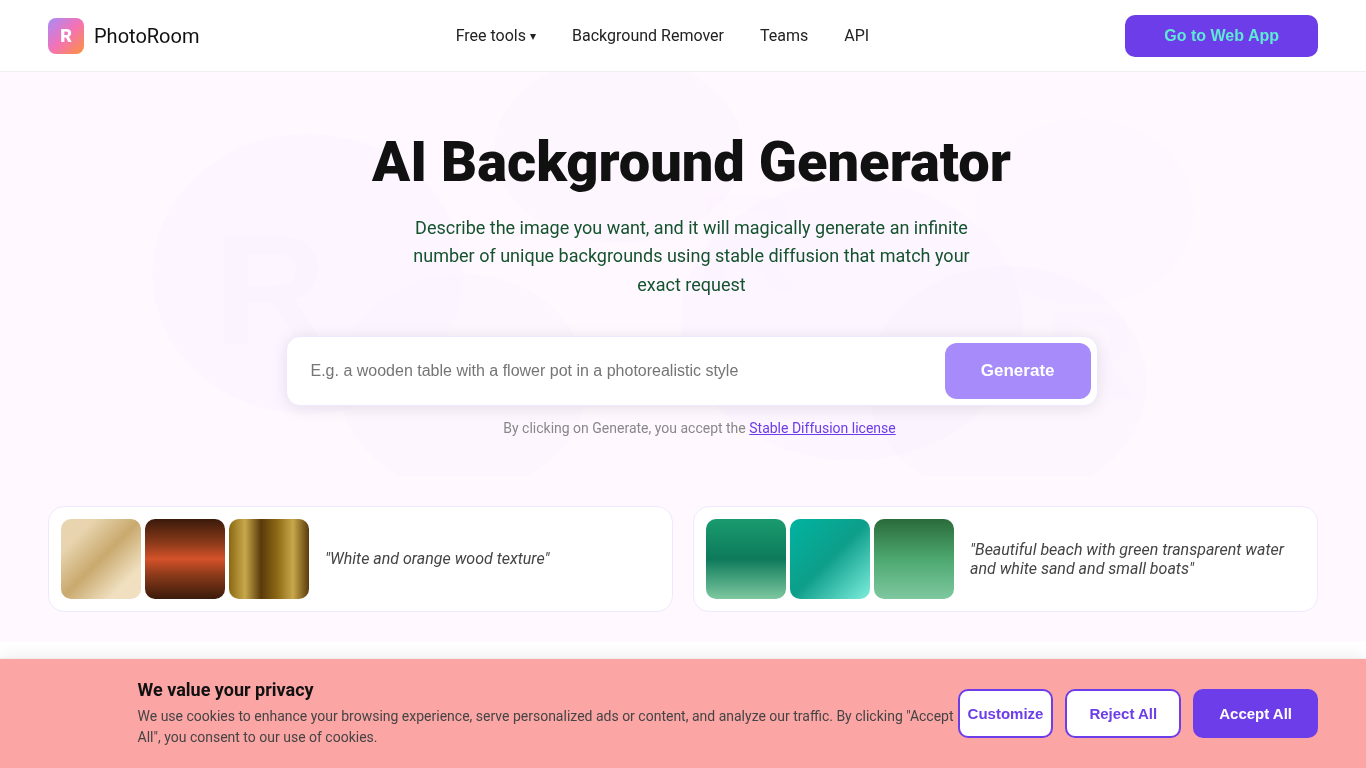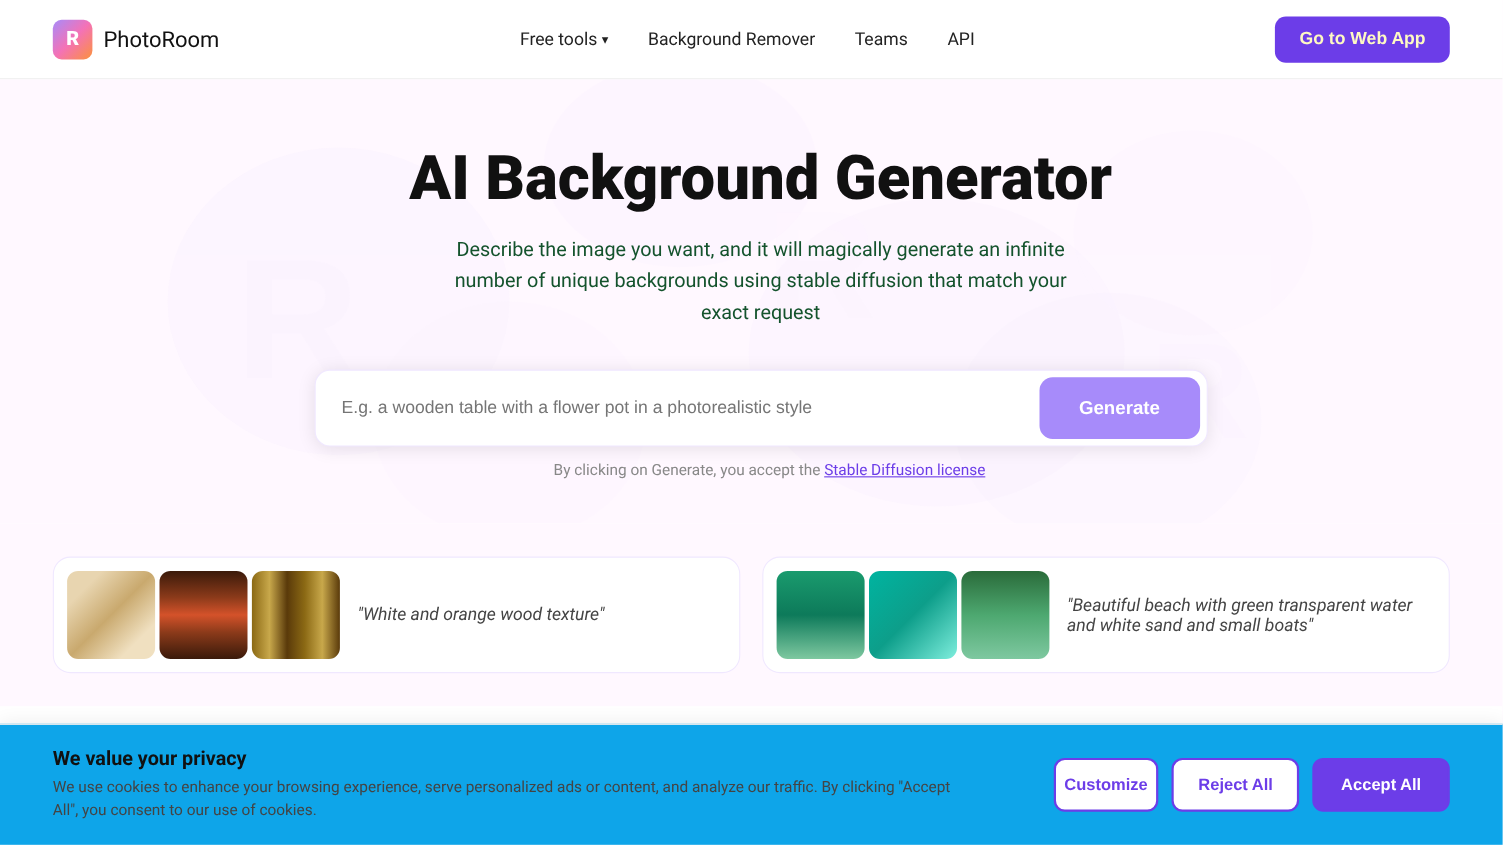--- a/index.html
+++ b/index.html
@@ -16,22 +16,22 @@
       width: 36px; height: 36px;
       background: linear-gradient(135deg, #a78bfa, #f472b6, #fb923c);
       border-radius: 8px;
       display: flex; align-items: center; justify-content: center;
       color: white; font-weight: 900; font-size: 18px;
     }
     .nav-logo-text { font-size: 20px; font-weight: 400; color: #111; }
     .nav-center { display: flex; align-items: center; gap: 36px; }
     .nav-link { font-size: 16px; color: #222; text-decoration: none; cursor: pointer; display: flex; align-items: center; gap: 4px; }
     .nav-cta {
-      background: #6c3de8; color: #fef9c3; border: none; border-radius: 10px;
-      padding: 12px 22px; font-size: 16px; font-weight: 600; cursor: pointer;
+      background: #6c3de8; color: #5eead4; border: none; border-radius: 10px;
+      padding: 12px 39px; font-size: 16px; font-weight: 600; cursor: pointer;
     }
 
     
     .hero-section {
       position: relative; background: #fff8ff; padding: 60px 0 40px;
       overflow: hidden; text-align: center;
     }
     
     .hero-bg-svg {
       position: absolute; inset: 0; width: 100%; height: 100%; opacity: 0.18;
@@ -91,23 +91,23 @@
     
     .beach1 { background: linear-gradient(180deg, #1a9b6e 0%, #0d7a5a 50%, #7ec8a0 100%); }
     .beach2 { background: linear-gradient(135deg, #00b4a0 0%, #0d9e8a 50%, #7eeedd 100%); }
     .beach3 { background: linear-gradient(180deg, #2a6b3a 0%, #4da870 50%, #7ec8a0 100%); }
 
     .card-label { font-size: 16px; color: #444; font-style: italic; }
 
     
     .cookie-banner {
       position: fixed; bottom: 0; left: 0; right: 0;
-      background: #0ea5e9; border-top: 1px solid #eee;
+      background: #fca5a5; border-top: 1px solid #eee;
       padding: 20px 48px; display: flex; align-items: center;
-      justify-content: space-between; z-index: 100;
+      justify-content: flex-end; z-index: 100;
       box-shadow: 0 -2px 16px rgba(0,0,0,0.07);
     }
     .cookie-text-block { max-width: 820px; }
     .cookie-title { font-size: 18px; font-weight: 700; color: #111; margin-bottom: 6px; }
     .cookie-desc { font-size: 14px; color: #444; line-height: 1.5; }
     .cookie-buttons { display: flex; align-items: center; gap: 12px; flex-shrink: 0; }
     .btn-customize {
       background: #fff; color: #6c3de8; border: 2px solid #6c3de8;
       border-radius: 10px; padding: 14px 8px; font-size: 15px; font-weight: 600; cursor: pointer; white-space: nowrap;
     }

